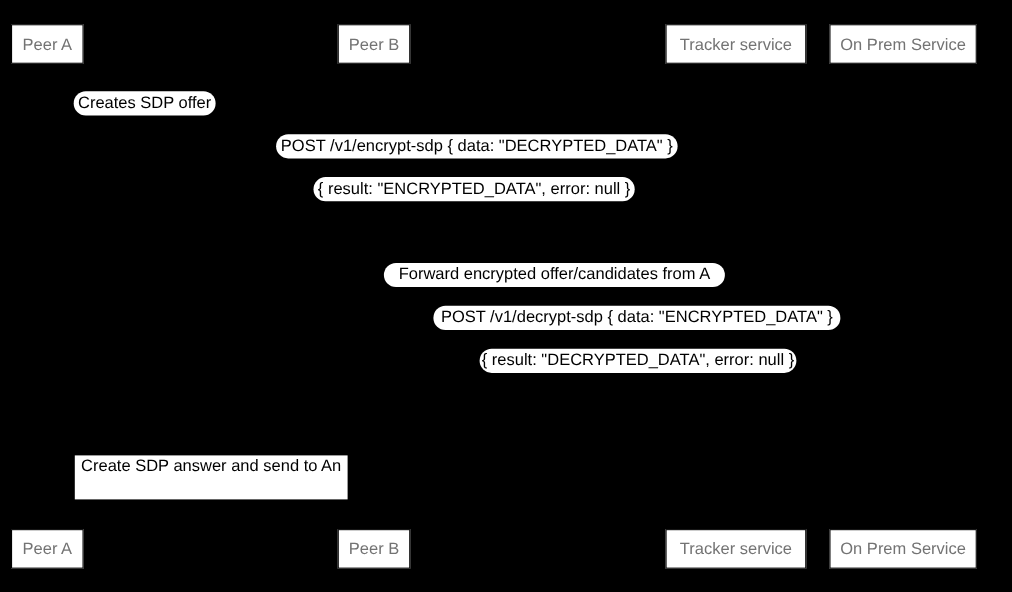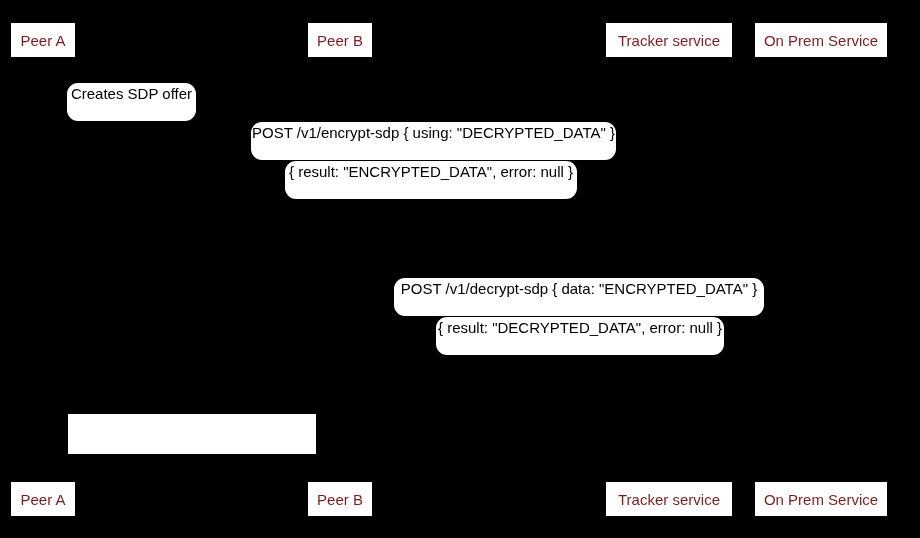--- a/index.html
+++ b/index.html
@@ -14,21 +14,21 @@
     height: 538px;
     background: #000000;
     overflow: hidden;
     font-family: "Liberation Sans", sans-serif;
     -webkit-font-smoothing: antialiased;
   }
   .lifeline-box {
     position: absolute;
     box-sizing: border-box;
     background: #ffffff;
-    color: #7f1d1d;
+    color: #737373;
     border: 1px solid #000000;
     display: flex;
     align-items: center;
     justify-content: center;
     font-size: 15px;
     line-height: 1;
     white-space: nowrap;
     overflow: hidden;
   }
   .msg-box {
@@ -37,21 +37,21 @@
     background: #ffffff;
     color: #000000;
     font-size: 15px;
     line-height: 20px;
     white-space: nowrap;
     overflow: hidden;
     text-align: center;
     padding: 0;
   }
   .msg-box.single {
-    height: 38px;
+    height: 22px;
     line-height: 22px;
     border-radius: 11px;
   }
   .msg-box.double {
     height: 40px;
     line-height: 20px;
     padding-top: 0px;
     white-space: normal;
   }
   .msg-box.double .line {
@@ -67,32 +67,34 @@
 
 <div id="diagram">
 
   <div class="lifeline-box" style="left:10px; top:22px; width:66px; height:36px;">Peer A</div>
   <div class="lifeline-box" style="left:307px; top:22px; width:66px; height:36px;">Peer B</div>
   <div class="lifeline-box" style="left:605px; top:22px; width:128px; height:36px;">Tracker service</div>
   <div class="lifeline-box" style="left:754px; top:22px; width:134px; height:36px;">On Prem Service</div>
 
   <div class="msg-box single" style="left:67px; top:83px; width:129px;">Creates SDP offer</div>
 
-  <div class="msg-box single" style="left:251px; top:122px; width:365px;">POST /v1/encrypt-sdp { using: "DECRYPTED_DATA" }</div>
+  <div class="msg-box single" style="left:251px; top:122px; width:365px;">POST /v1/encrypt-sdp { data: "DECRYPTED_DATA" }</div>
 
   <div class="msg-box single" style="left:285px; top:161px; width:292px;">{ result: "ENCRYPTED_DATA", error: null }</div>
 
 
+  <div class="msg-box single" style="left:349px; top:239px; width:310px;">Forward encrypted offer/candidates from A</div>
 
   <div class="msg-box single" style="left:394px; top:278px; width:370px;">POST /v1/decrypt-sdp { data: "ENCRYPTED_DATA" }</div>
 
   <div class="msg-box single" style="left:436px; top:317px; width:288px;">{ result: "DECRYPTED_DATA", error: null }</div>
 
 
   <div class="msg-box double" style="left:68px; top:414px; width:248px;">
+    <span class="line">Create SDP answer and send to An</span>
   </div>
 
   <div class="lifeline-box" style="left:10px; top:481px; width:66px; height:36px;">Peer A</div>
   <div class="lifeline-box" style="left:307px; top:481px; width:66px; height:36px;">Peer B</div>
   <div class="lifeline-box" style="left:605px; top:481px; width:128px; height:36px;">Tracker service</div>
   <div class="lifeline-box" style="left:754px; top:481px; width:134px; height:36px;">On Prem Service</div>
 
 </div>
 
 </body></html>

